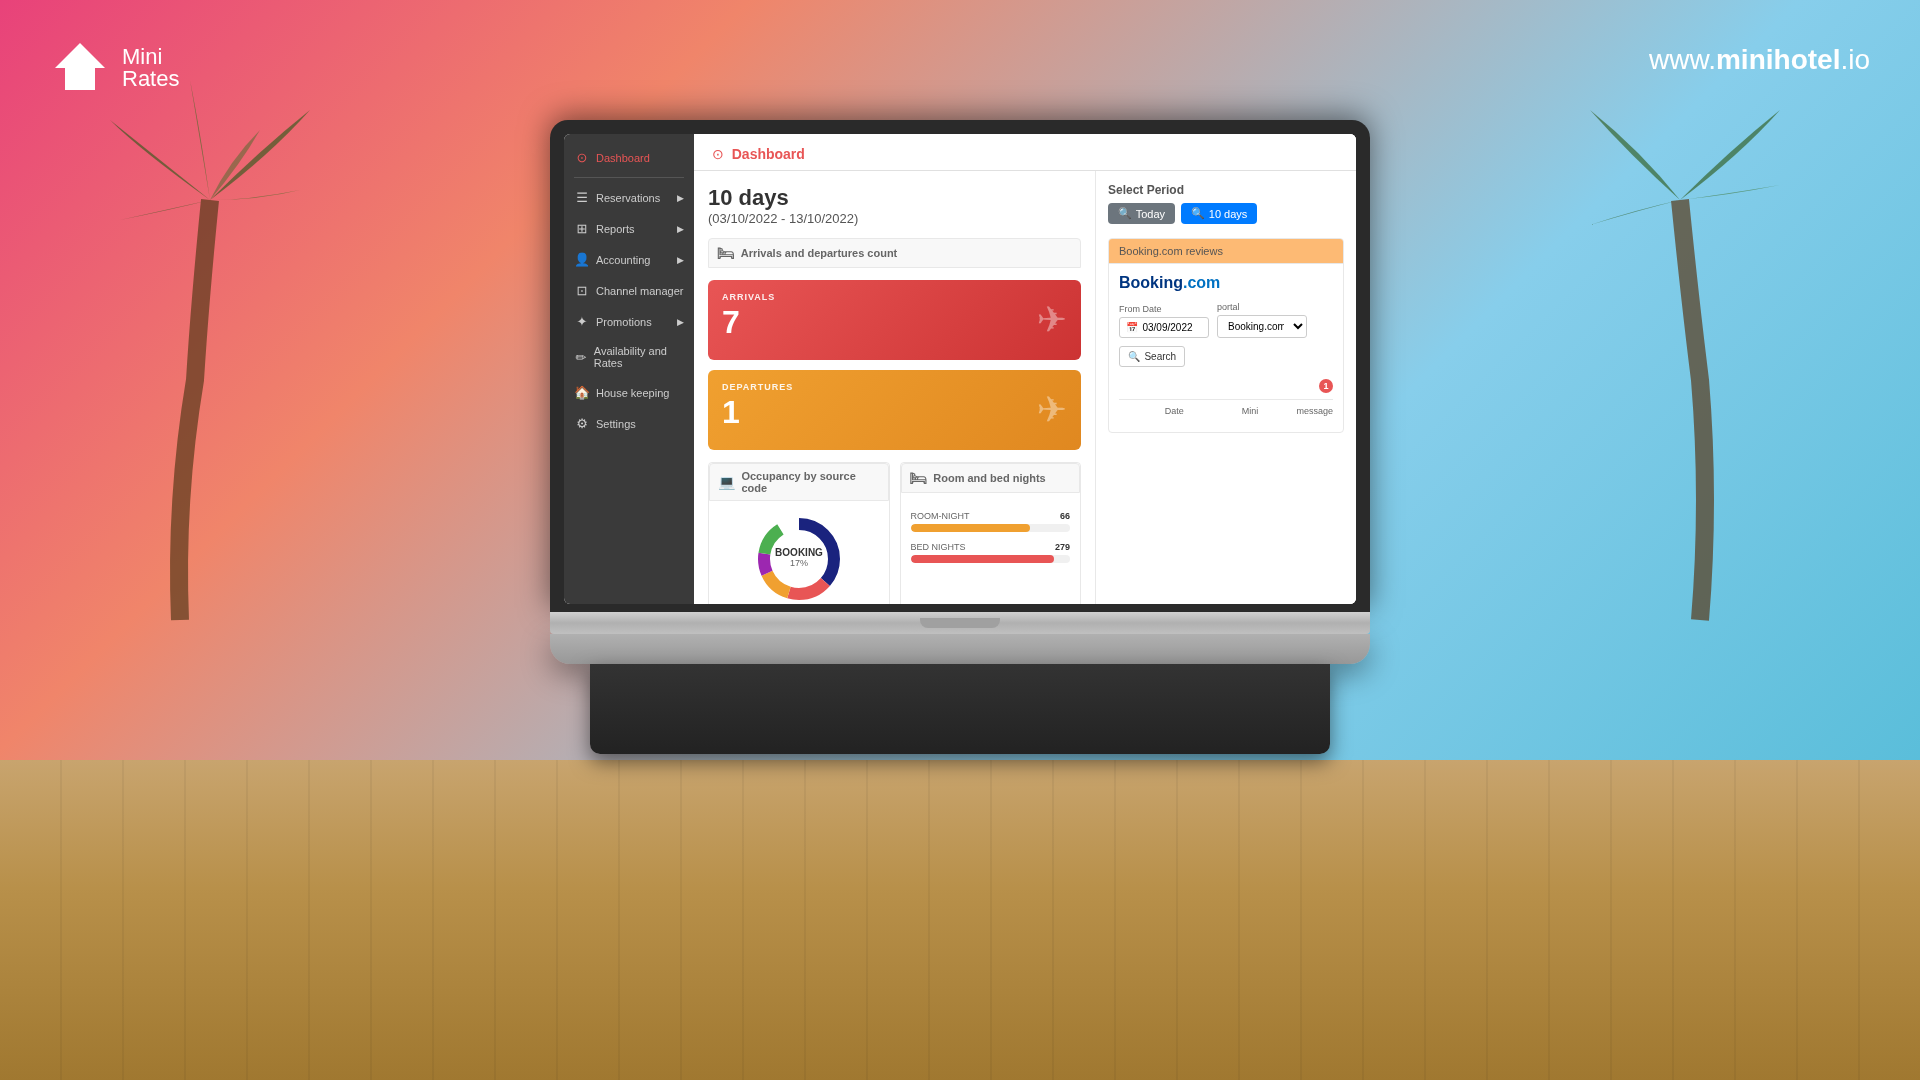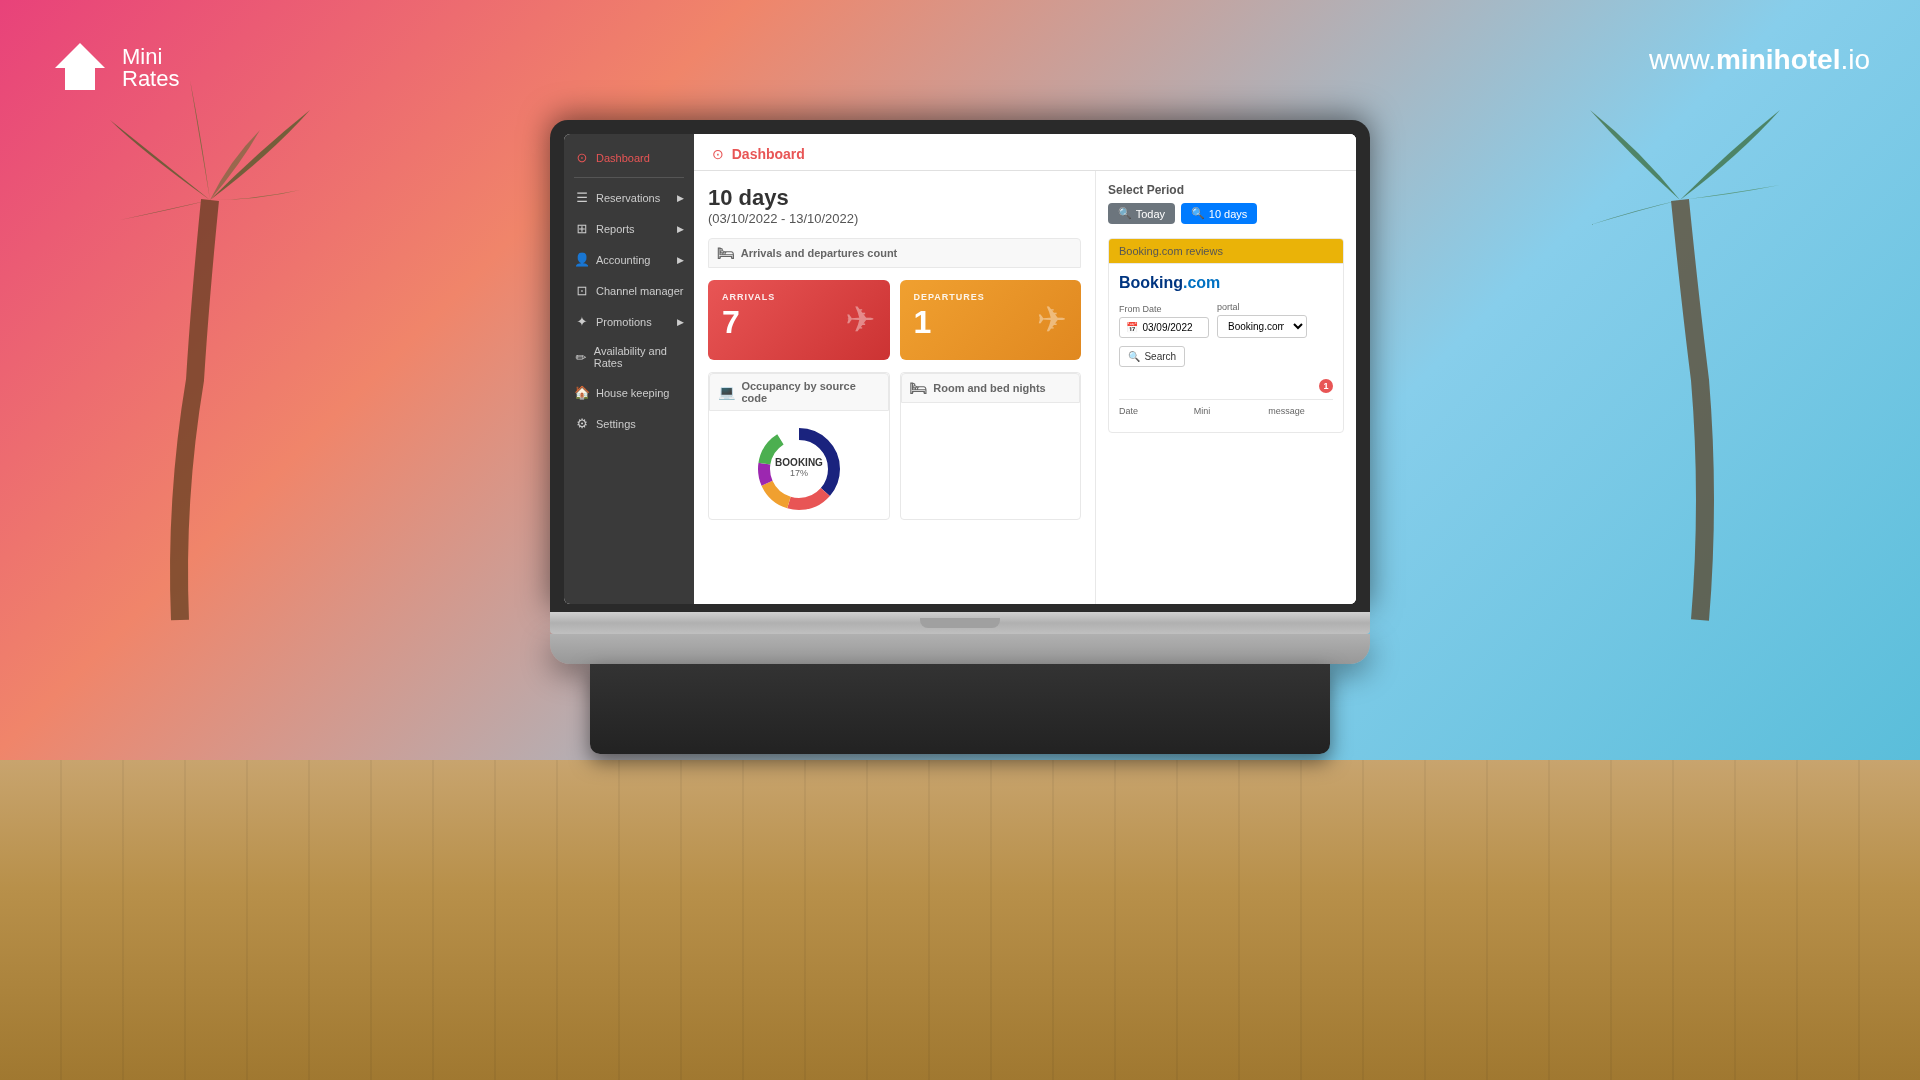--- a/index.html
+++ b/index.html
@@ -285,20 +285,21 @@
     .period-subtitle {
       font-size: 13px;
       color: #555;
     }
 
     
     .cards-row {
       display: flex;
       gap: 10px;
       margin-top: 12px;
+      flex-direction: column;
     }
 
     .stat-card {
       flex: 1;
       border-radius: 6px;
       padding: 12px 14px;
       color: white;
       position: relative;
       overflow: hidden;
       min-height: 80px;
@@ -448,21 +449,21 @@
       color: white;
     }
 
     
     .reviews-section {
       border: 1px solid #e8e8e8;
       border-radius: 4px;
       overflow: hidden;
     }
     .reviews-header {
-      background: #eab308;
+      background: #fdba74;
       padding: 6px 10px;
       font-size: 11px;
       color: #555;
       border-bottom: 1px solid #e8e8e8;
     }
     .reviews-body {
       padding: 10px;
     }
     .booking-logo {
       font-size: 16px;
@@ -534,20 +535,21 @@
     }
 
     .reviews-table-header {
       display: flex;
       gap: 10px;
       font-size: 9px;
       color: #666;
       padding: 6px 0;
       border-top: 1px solid #e8e8e8;
       margin-top: 6px;
+      text-align: right;
     }
     .reviews-table-header span {
       flex: 1;
     }
 
     
     .palm-overlay {
       position: absolute;
       top: 0; left: 0; right: 0; bottom: 0;
       z-index: 2;
@@ -722,20 +724,40 @@
                       <text x="50" y="47" class="donut-center-text">BOOKING</text>
                       <text x="50" y="57" class="donut-center-sub">17%</text>
                     </svg>
                   </div>
                 </div>
 
                 <div class="chart-card">
                   <div class="section-header">
                     <span class="section-header-icon">🛏</span>
                     <span>Room and bed nights</span>
+                  </div>
+                  <div class="chart-body">
+                    <div class="bar-stat">
+                      <div class="bar-stat-row">
+                        <span>ROOM-NIGHT</span>
+                        <span class="bar-stat-value">66</span>
+                      </div>
+                      <div class="bar-track">
+                        <div class="bar-fill orange" style="width:75%"></div>
+                      </div>
+                    </div>
+                    <div class="bar-stat">
+                      <div class="bar-stat-row">
+                        <span>BED NIGHTS</span>
+                        <span class="bar-stat-value">279</span>
+                      </div>
+                      <div class="bar-track">
+                        <div class="bar-fill red" style="width:90%"></div>
+                      </div>
+                    </div>
                   </div>
                 </div>
 
               </div>
 
             </div>
 
             <div class="dash-right">
 
               <div class="select-period-label">Select Period</div>

